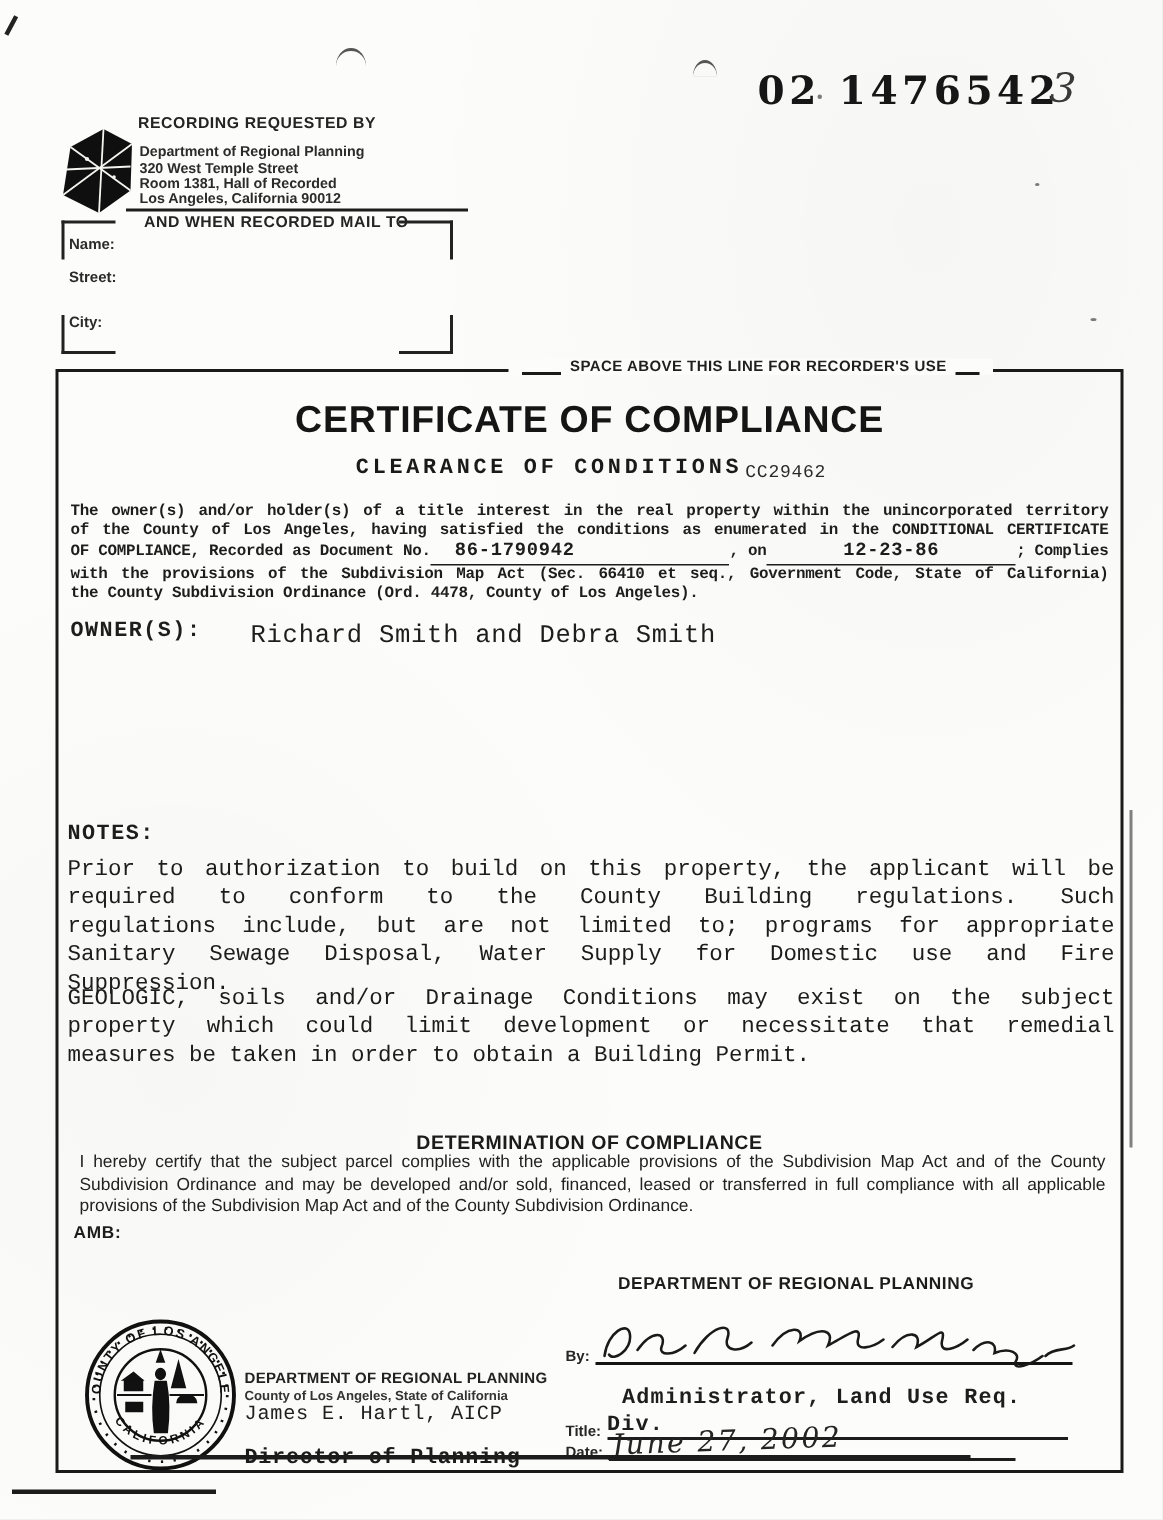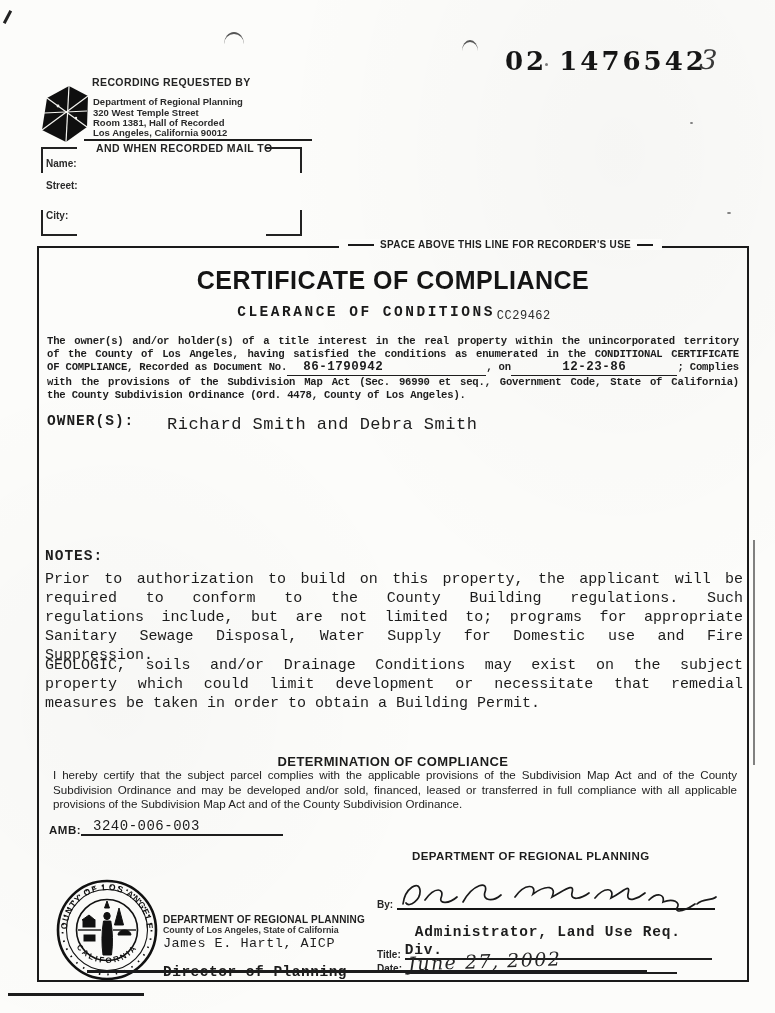--- a/index.html
+++ b/index.html
@@ -21,21 +21,21 @@
   .fieldlbl{font-size:10px;font-weight:bold;color:#2b2b2b;}
   .bracket{position:absolute;width:34px;height:24px;}
   .bracket.tl{border-left:2px solid #222;border-top:2px solid #222;}
   .bracket.tr{border-right:2px solid #222;border-top:2px solid #222;}
   .bracket.bl{border-left:2px solid #222;border-bottom:2px solid #222;}
   .bracket.br{border-right:2px solid #222;border-bottom:2px solid #222;}
   .stampnum{font-family:"DejaVu Serif",serif;font-weight:bold;font-size:26px;letter-spacing:3px;color:#161616;}
   .handwrit3{font-family:"DejaVu Serif",serif;font-style:italic;font-size:27px;color:#3a3a3a;transform:rotate(4deg);display:inline-block;}
   
   .mainbox{position:absolute;left:37px;top:246px;width:708px;height:732px;border:2.5px solid #1a1a1a;}
-  .recorder-use{position:absolute;left:300px;top:-9px;display:flex;align-items:center;background:#fcfcfa;padding:0 3px;}
+  .recorder-use{position:absolute;left:300px;top:-9px;display:flex;align-items:flex-end;background:#fcfcfa;padding:0 3px;}
   .recorder-use .dash{height:0;border-top:2px solid #1a1a1a;width:26px;margin:0 6px;}
   .recorder-use .lbl{font-size:10px;font-weight:bold;letter-spacing:.3px;white-space:nowrap;color:#1f1f1f;}
   .doc-title{font-size:25px;font-weight:bold;letter-spacing:.5px;text-align:center;color:#151515;}
   .subtitle{font-size:14.5px;font-weight:bold;letter-spacing:2.5px;color:#1a1a1a;}
   .casenum{font-size:12px;letter-spacing:.5px;color:#2a2a2a;}
   .intro{font-size:10.6px;font-weight:bold;line-height:13.2px;color:#1d1d1d;letter-spacing:-0.2px;}
   .introline3{display:flex;align-items:baseline;white-space:nowrap;}
   .ufill{border-bottom:1.6px solid #1d1d1d;display:inline-block;}
   .uval{font-size:12.5px;letter-spacing:.5px;}
   .ownerlbl{font-size:14.5px;font-weight:bold;letter-spacing:1px;}
@@ -126,21 +126,21 @@
     <div class="abs mono intro" style="left:8px;top:87px;width:692px;">
       <div class="jline">The owner(s) and/or holder(s) of a title interest in the real property within the unincorporated territory</div>
       <div class="jline">of the County of Los Angeles, having satisfied the conditions as enumerated in the CONDITIONAL CERTIFICATE</div>
       <div class="introline3">
         <span>OF COMPLIANCE, Recorded as Document No.</span>
         <span class="ufill" style="flex:1.1;text-align:left;padding-left:16px;"><span class="uval">86-1790942</span></span>
         <span>, on</span>
         <span class="ufill" style="flex:1;text-align:center;"><span class="uval">12-23-86</span></span>
         <span>; Complies</span>
       </div>
-      <div class="jline">with the provisions of the Subdivision Map Act (Sec. 96990 et seq., Government Code, State of California)</div>
+      <div class="jline">with the provisions of the Subdivision Map Act (Sec. 66410 et seq., Government Code, State of California)</div>
       <div>the County Subdivision Ordinance (Ord. 4478, County of Los Angeles).</div>
     </div>
 
     <div class="abs mono ownerlbl" style="left:8px;top:165px;">OWNER(S):</div>
     <div class="abs mono ownerval" style="left:128px;top:167px;">Richard Smith and Debra Smith</div>
 
     <div class="abs mono noteslbl" style="left:6px;top:300px;">NOTES:</div>
     <div class="abs mono notes" style="left:6px;top:322px;width:698px;">
       <div class="jline">Prior to authorization to build on this property, the applicant will be</div>
       <div class="jline">required to conform to the County Building regulations.  Such</div>
@@ -152,21 +152,20 @@
       <div class="jline">GEOLOGIC, soils and/or Drainage Conditions may exist on the subject</div>
       <div class="jline">property which could limit development or necessitate that remedial</div>
       <div>measures be taken in order to obtain a Building Permit.</div>
     </div>
 
     <div class="abs det-head" style="left:0;top:506px;width:100%;">DETERMINATION OF COMPLIANCE</div>
     <div class="abs det-body" style="left:14px;top:520px;width:684px;">I hereby certify that the subject parcel complies with the applicable provisions of the Subdivision Map Act and of the County Subdivision Ordinance and may be developed and/or sold, financed, leased or transferred in full compliance with all applicable provisions of the Subdivision Map Act and of the County Subdivision Ordinance.</div>
 
     <div class="abs" style="left:10px;top:568px;display:flex;align-items:flex-end;">
       <span class="amblbl">AMB:</span>
-      <span class="ufill" style="width:190px;border-bottom-width:2px;padding-left:12px;"><span class="mono ambval">3240-006-003</span></span>
     </div>
 
     <div class="abs dept-right" style="left:373px;top:602px;">DEPARTMENT OF REGIONAL PLANNING</div>
 
     <div class="abs sigrow" style="left:338px;top:644px;width:338px;">
       <span class="siglabel">By:</span>
       <span class="sigline">
         <svg width="322" height="42" viewBox="0 0 322 42" style="position:absolute;left:0;bottom:-8px;">
           <path d="M6,30 C8,14 22,6 23,16 C24,26 12,34 9,29 M28,26 C38,12 48,14 44,24 C42,30 52,30 60,23 M66,28 C76,10 92,6 88,18 C85,27 96,28 104,21 M118,23 C128,9 140,10 136,20 C150,10 160,12 155,23 C168,16 178,8 175,19 C173,27 184,25 192,19 M198,24 C208,12 218,14 214,24 C226,18 234,8 231,20 C229,30 242,24 248,19 M252,26 C260,18 268,20 266,28 C276,24 284,28 280,34 C278,40 290,36 298,30 M300,30 C306,24 314,27 319,23" fill="none" stroke="#1a1a1a" stroke-width="1.7" stroke-linecap="round"></path>
         </svg>

